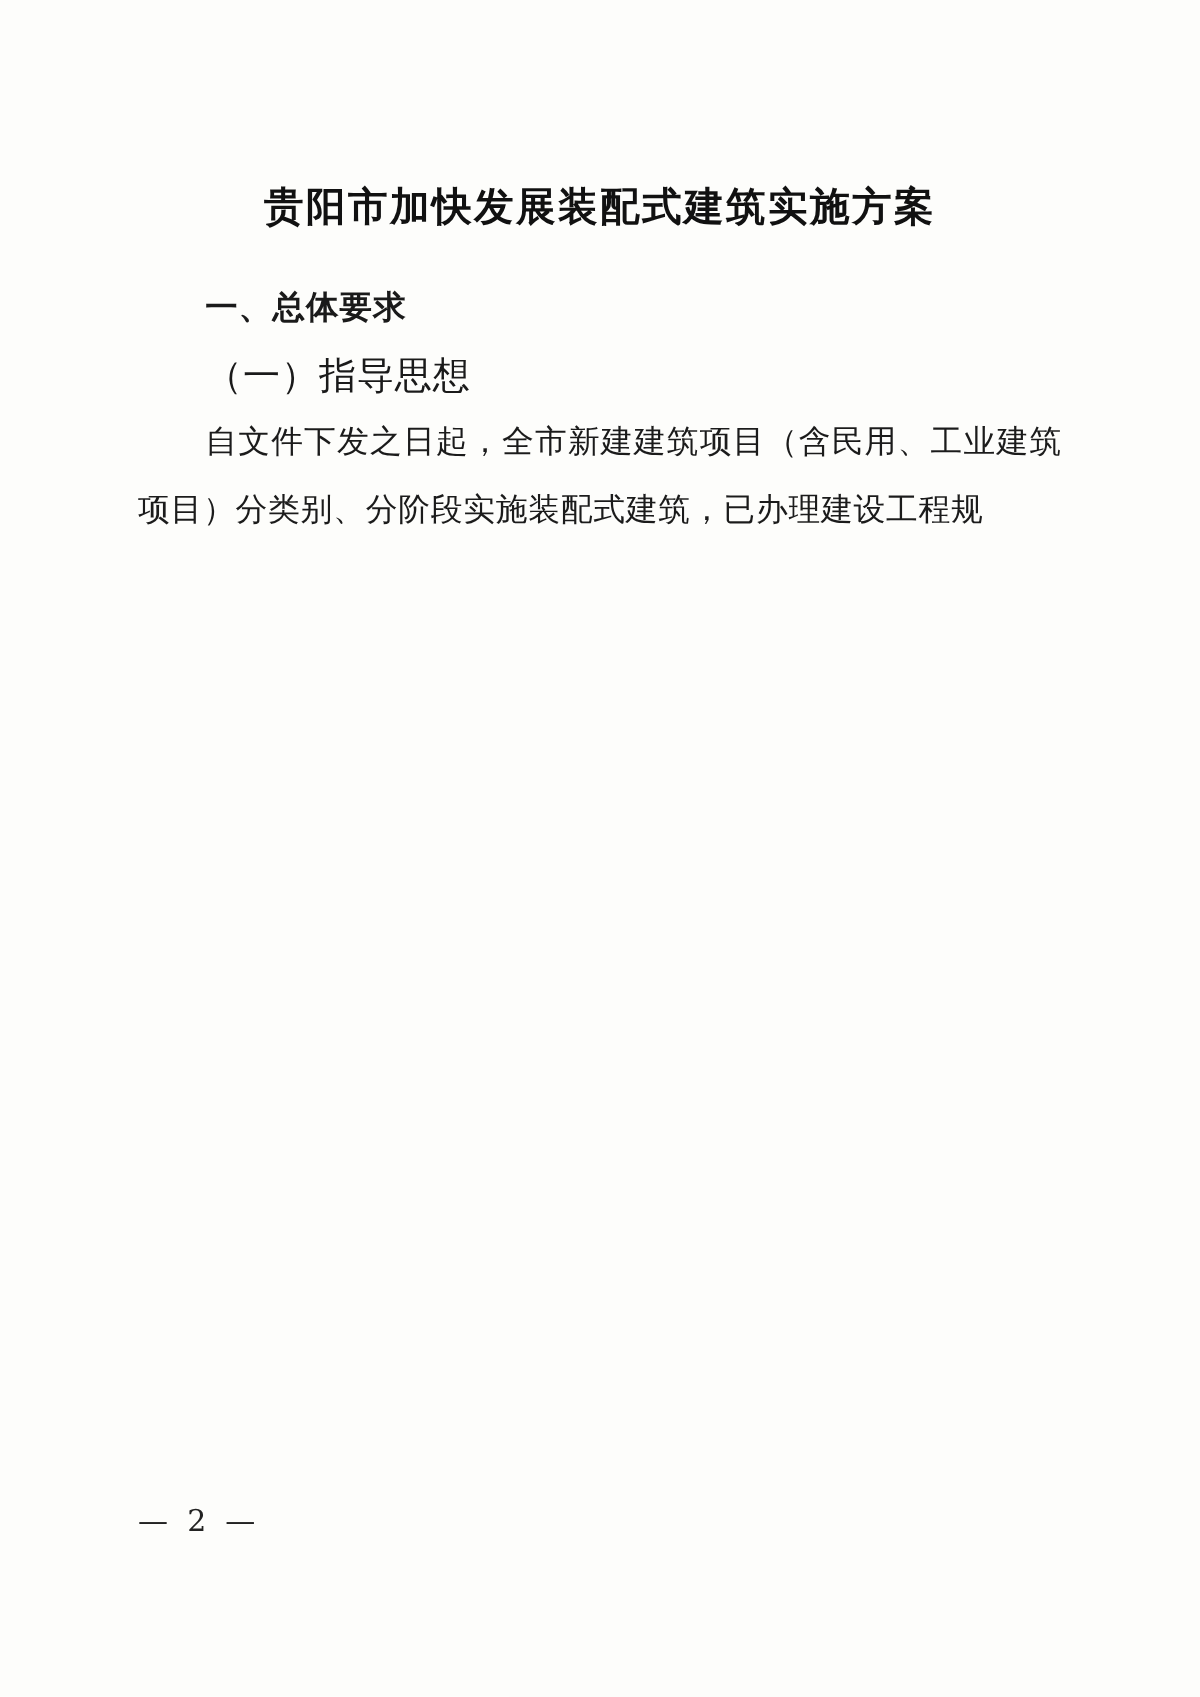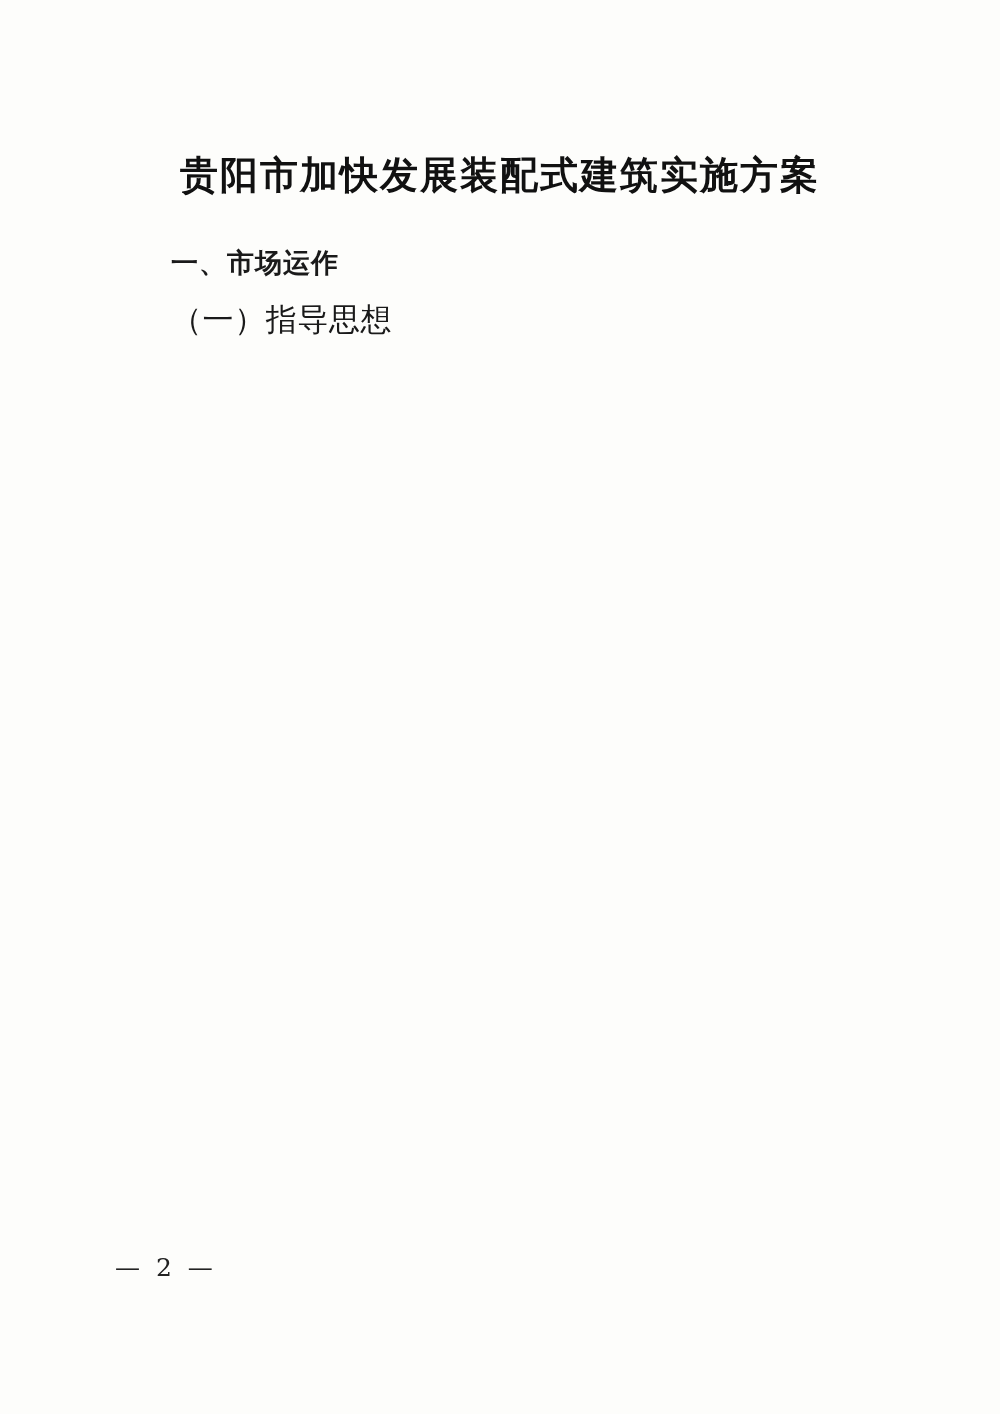--- a/index.html
+++ b/index.html
@@ -16,21 +16,21 @@
     width: 1000px;
     height: 1414px;
     margin: 0 auto;
     background: #fdfdfb;
     box-sizing: border-box;
     padding: 150px 115px 0 115px;
     overflow: hidden;
   }
   .doc-title {
     text-align: center;
-    font-size: 38px;
+    font-size: 33px;
     font-weight: bold;
     letter-spacing: 2px;
     margin: 0 0 34px 0;
     color: #111;
     font-family: "DejaVu Serif", "Liberation Serif", serif;
   }
   .para {
     font-size: 26.5px;
     line-height: 56px;
     text-align: justify;
@@ -67,22 +67,23 @@
   }
 </style>
 </head>
 <body>
 
 <div class="page">
 
   <h1 class="doc-title">贵阳市加快发展装配式建筑实施方案</h1>
 
 
-  <p class="heading-1">一、市场运作</p>
+  <p class="heading-1">一、总体要求</p>
 
   <p class="heading-2">（一）指导思想</p>
 
 
 
+  <p class="para indent">自文件下发之日起，全市新建建筑项目（含民用、工业建筑项目）分类别、分阶段实施装配式建筑，已办理建设工程规</p>
 
   <div class="page-number">— 2 —</div>
 
 </div>
 
 </body></html>

